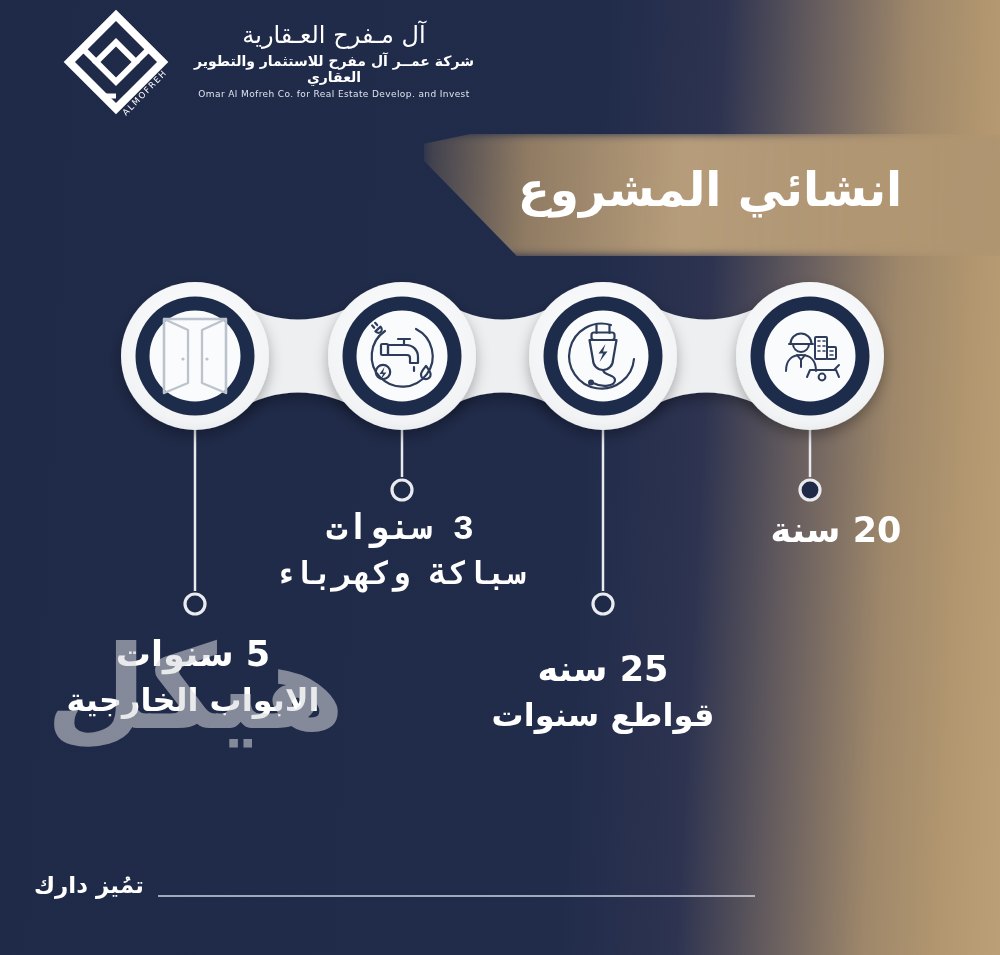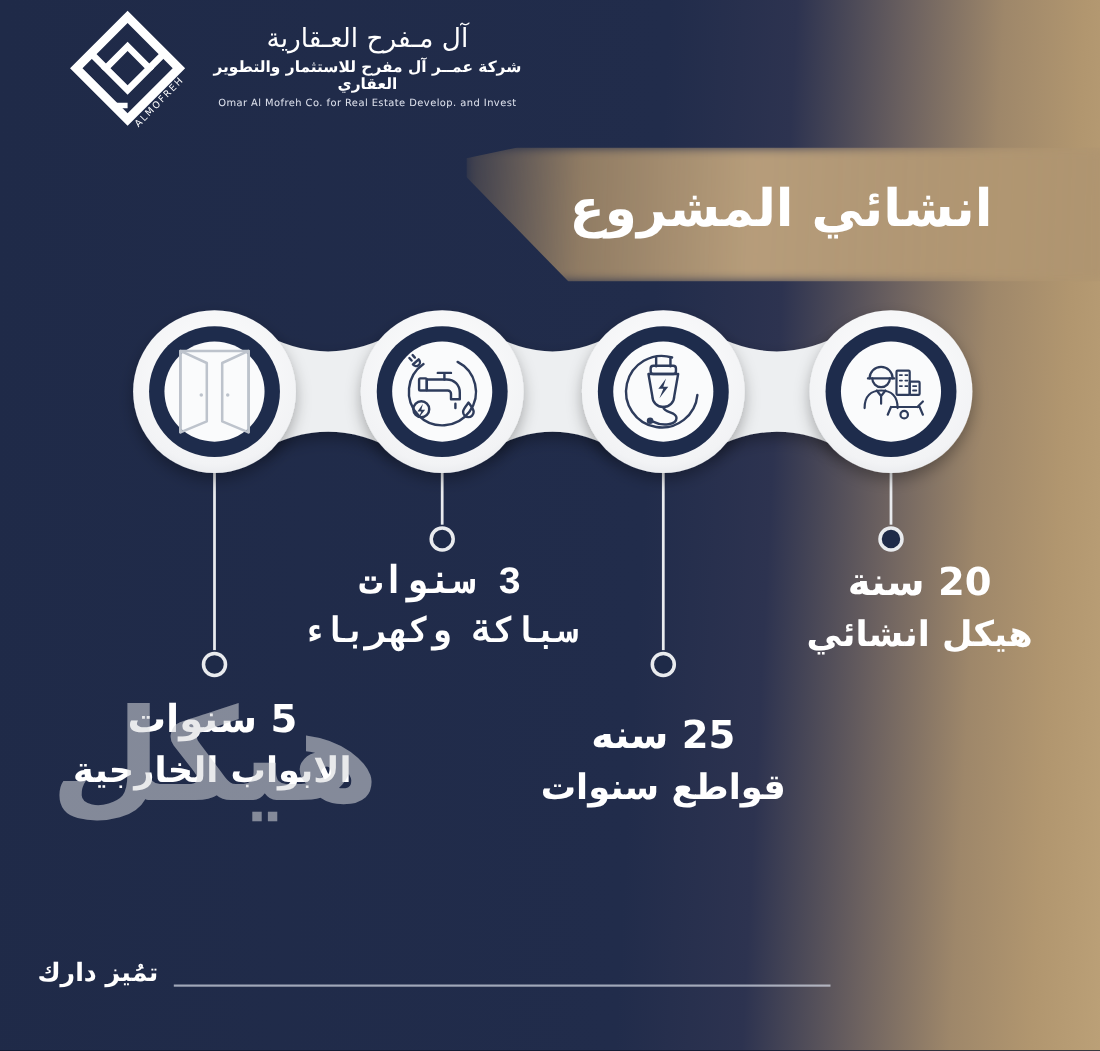--- a/index.html
+++ b/index.html
@@ -172,21 +172,20 @@
       </g>
     </g>
   </svg>
 
   <div class="g-label g-plumbing">
     <div class="g-duration">3 سنوات</div>
     <div class="g-scope">سباكة وكهرباء</div>
   </div>
   <div class="g-label g-structure">
     <div class="g-duration">20 سنة</div>
-    <div class="g-scope">هيكل انشائي</div>
   </div>
   <div class="g-label g-doors">
     <div class="g-duration">5 سنوات</div>
     <div class="g-scope">الابواب الخارجية</div>
   </div>
   <div class="g-label g-sockets">
     <div class="g-duration">25 سنه</div>
     <div class="g-scope">قواطع سنوات</div>
   </div>
 

